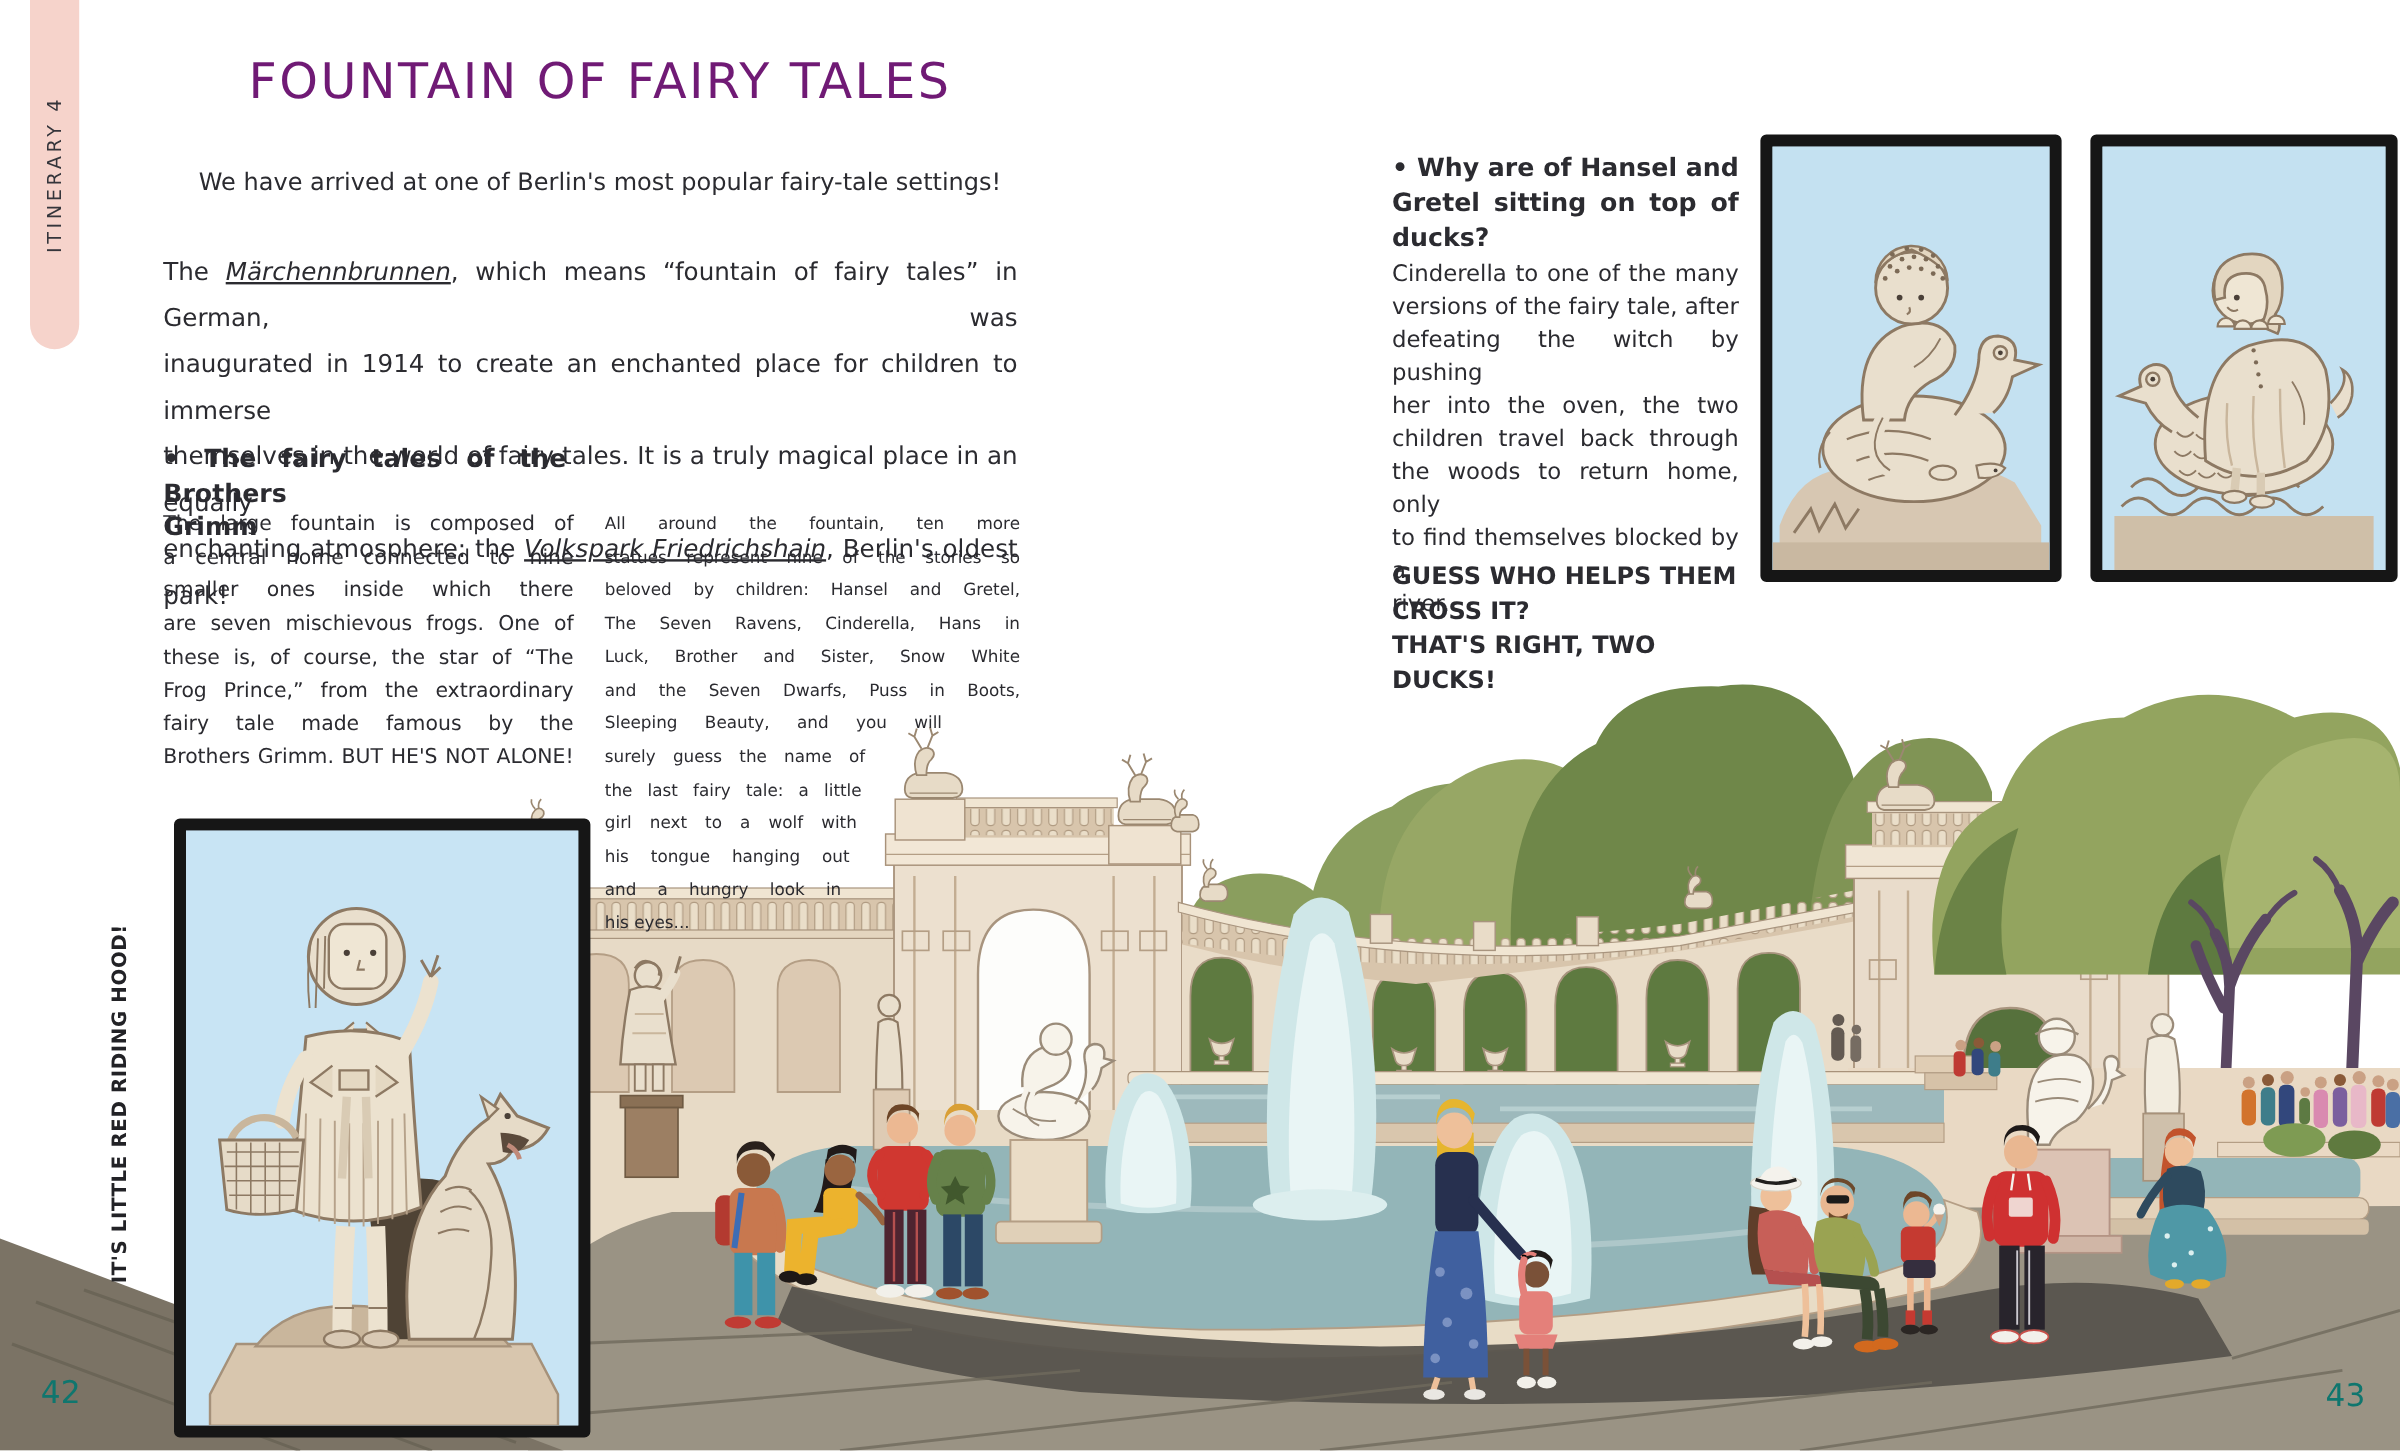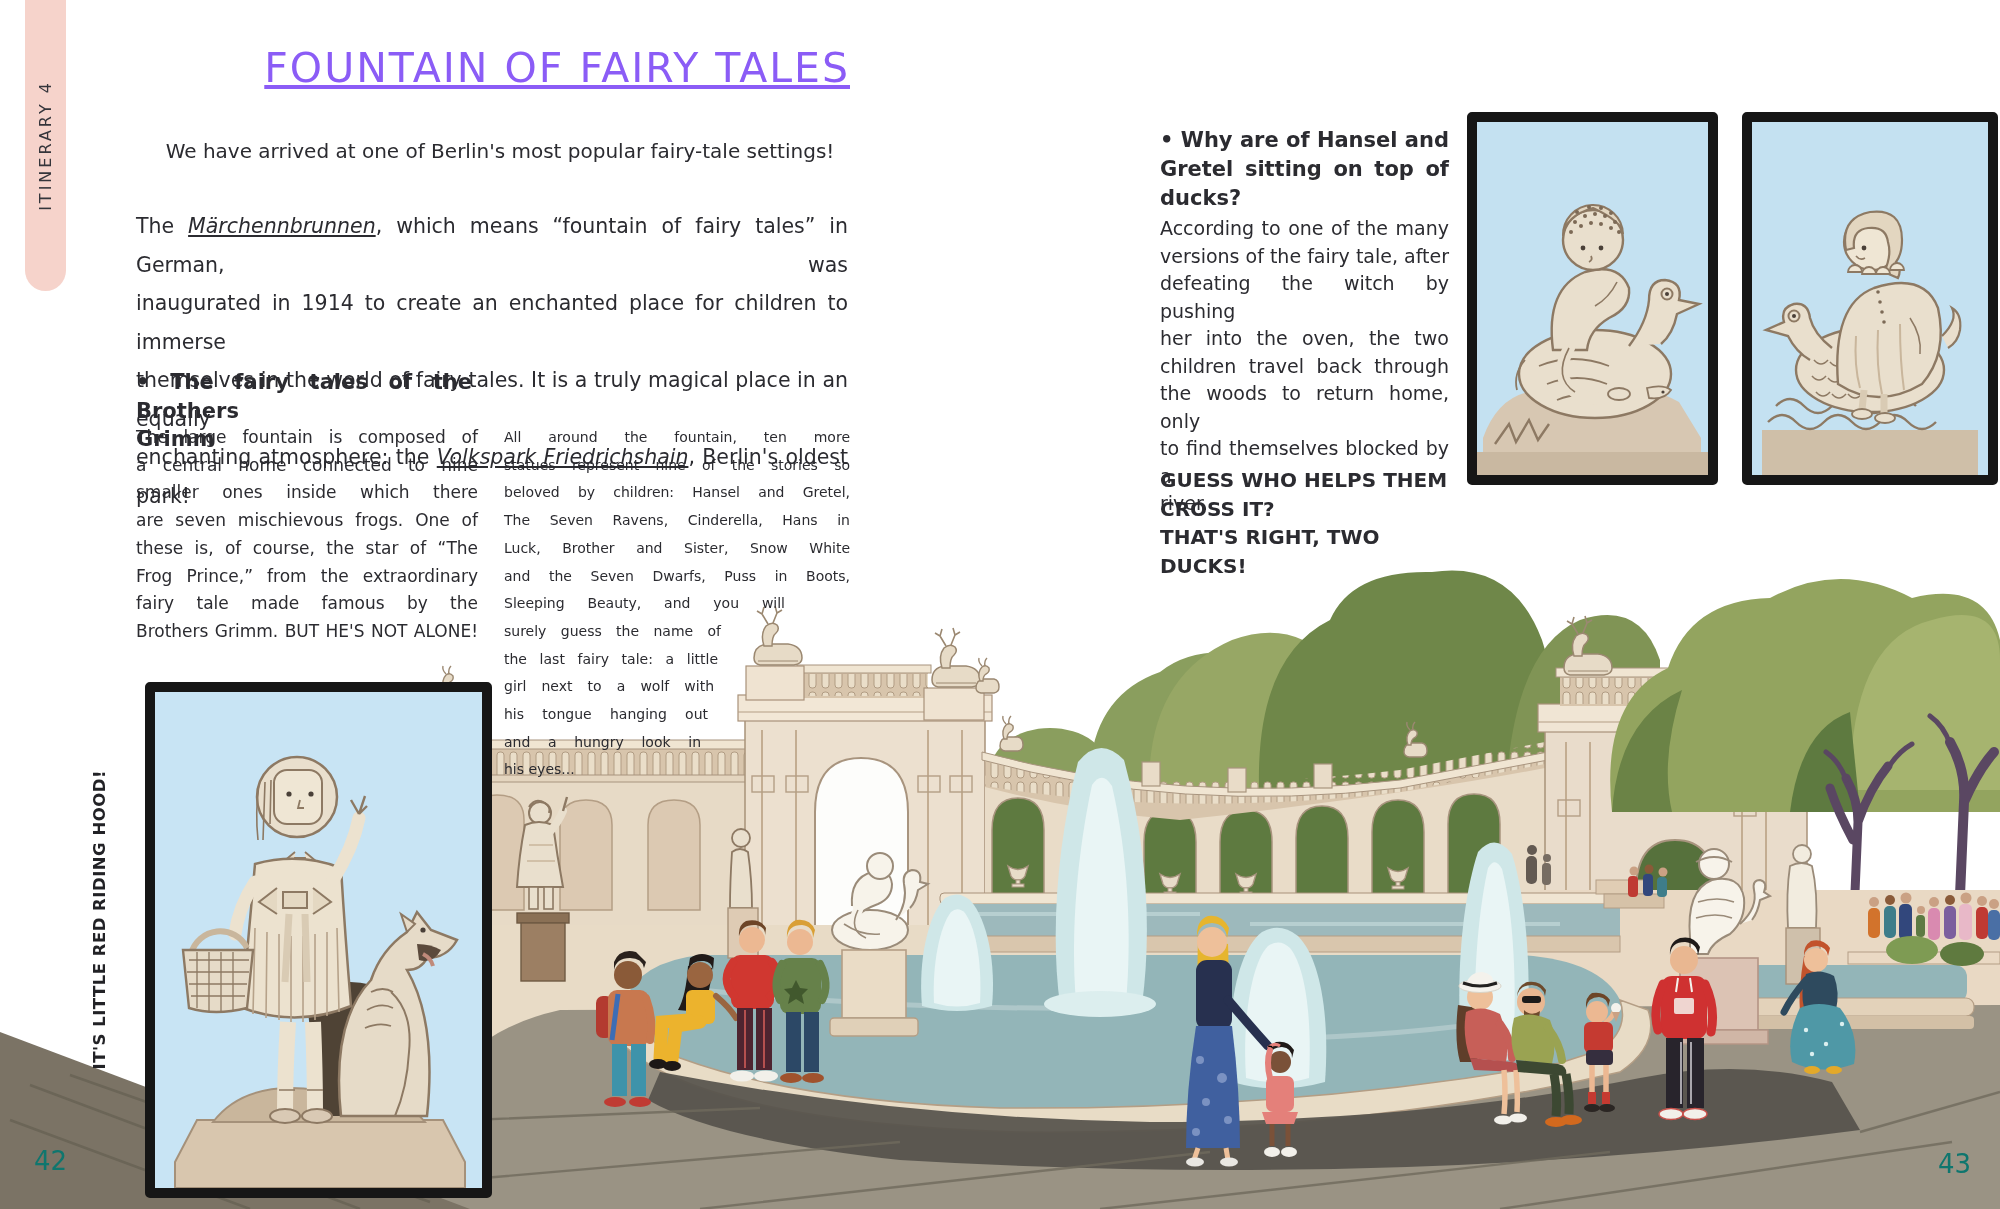--- a/index.html
+++ b/index.html
@@ -5,22 +5,22 @@
   html,body{margin:0;padding:0;background:#ffffff;}
   #page{position:relative;width:2000px;height:1209px;background:#ffffff;overflow:hidden;
         font-family:"DejaVu Sans","Liberation Sans",sans-serif;color:#2b2b30;}
   .abs{position:absolute;}
   
   #itinerary-tab{left:25px;top:0;width:41px;height:291px;background:#f6d3cb;
      border-radius:0 0 21px 21px;z-index:6;display:flex;align-items:center;justify-content:center;}
   #itinerary-tab span{writing-mode:vertical-rl;transform:rotate(180deg);
      font-size:16px;letter-spacing:3px;font-weight:500;color:#35353b;white-space:nowrap;}
   
-  #title{left:150px;top:44px;width:700px;text-align:right;font-size:41px;
-     letter-spacing:2px;font-weight:400;color:#8b5cf6;z-index:6;text-decoration:underline;}
+  #title{left:150px;top:44px;width:700px;text-align:center;font-size:41px;
+     letter-spacing:2px;font-weight:400;color:#701a75;z-index:6;}
   #intro{left:150px;top:139px;width:700px;text-align:center;font-size:20px;z-index:6;}
   .line{text-align:justify;text-align-last:justify;}
   .line.nj{text-align:left;text-align-last:left;}
   #lead{left:136px;top:207px;width:712px;font-size:20.5px;line-height:38.5px;z-index:6;}
   #lead em, .em{font-style:italic;text-decoration:underline;}
   #grimm-heading{left:136px;top:368px;width:336px;font-size:21px;line-height:28.5px;font-weight:700;z-index:6;}
   #col1{left:136px;top:424px;width:342px;font-size:17px;line-height:27.7px;z-index:6;}
   #col2{left:504px;top:424px;width:346px;font-size:14px;line-height:27.7px;z-index:6;}
   #col2 .w7{width:281px;} #col2 .w8{width:217px;} #col2 .w9{width:214px;}
   #col2 .w10{width:210px;} #col2 .w11{width:204px;} #col2 .w12{width:197px;}
@@ -511,21 +511,21 @@
     <span>IT'S LITTLE RED RIDING HOOD!</span>
   </div>
 
   <div class="abs" id="question-heading">
     <div class="line">• Why are of Hansel and</div>
     <div class="line">Gretel sitting on top of</div>
     <div class="line nj">ducks?</div>
   </div>
 
   <div class="abs" id="answer">
-    <div class="line">According to one of the many</div>
+    <div class="line">Cinderella to one of the many</div>
     <div class="line">versions of the fairy tale, after</div>
     <div class="line">defeating the witch by pushing</div>
     <div class="line">her into the oven, the two</div>
     <div class="line">children travel back through</div>
     <div class="line">the woods to return home, only</div>
     <div class="line">to find themselves blocked by a</div>
     <div class="line nj">river.</div>
   </div>
 
   <div class="abs" id="guess">

